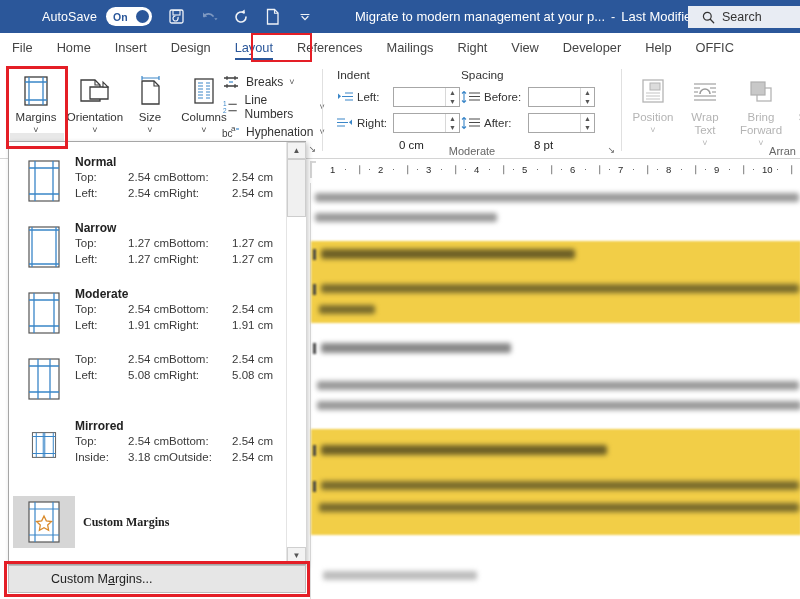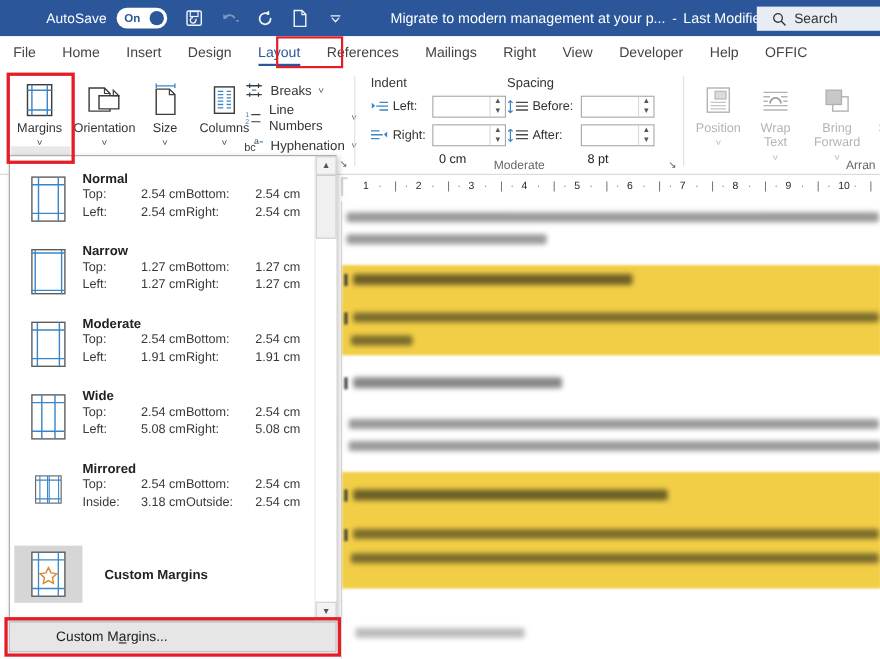--- a/index.html
+++ b/index.html
@@ -138,21 +138,21 @@
   .dd-list { position: absolute; left: 0; top: 0; width: 278px; height: 422px; }
   .dd-item { position: absolute; left: 4px; width: 268px; height: 66px; display: flex; }
   .dd-item.custom { height: 56px; align-items: center; }
   .dd-thumb { width: 62px; display: flex; align-items: center; justify-content: center; }
   .dd-text { flex: 1; padding-top: 6px; }
   .dd-name { font-size: 12px; font-weight: bold; color: #222; line-height: 16px; }
   .dd-grid { display: grid; grid-template-columns: 42px 52px 54px 50px;
     font-size: 11.5px; color: #3a3a3a; line-height: 15.5px; }
   .dd-grid .c2, .dd-grid .c4 { text-align: right; }
   .dd-custom-sel { background: #d6d6d6; }
-  .dd-custom-label { font-size: 12px; font-weight: bold; color: #222; padding-left: 20px; }
+  .dd-custom-label { font-size: 12px; font-weight: bold; color: #222; padding-left: 8px; font-family: Liberation Serif, serif; }
 
   .dd-scroll {
     position: absolute; right: 0; top: 0; width: 19px; height: 422px;
     background: #fff; border-left: 1px solid #e4e4e4;
   }
   .sb-btn { width: 19px; height: 17px; background: #f3f3f3; border: 1px solid #cfcfcf;
     display: flex; align-items: center; justify-content: center; font-size: 8px; color: #555; }
   .sb-btn.bot { position: absolute; bottom: 0; }
   .sb-track { position: absolute; top: 17px; bottom: 17px; width: 19px; background: #fff; }
   .sb-thumb { position: absolute; left: 0; top: 0; width: 19px; height: 58px;
@@ -588,21 +588,20 @@
           </div>
         </div>
         <div class="dd-item" style="top: 204px;">
           <div class="dd-thumb">
             <svg width="36" height="44" viewBox="0 0 36 44">
               <rect x="3" y="2" width="30" height="40" fill="#fff" stroke="#555" stroke-width="1.2"></rect>
               <path d="M12 2v40M24 2v40M3 9h30M3 35h30" stroke="#3a86c8" stroke-width="1.3"></path>
             </svg>
           </div>
           <div class="dd-text">
-            <div class="dd-name">Wide</div>
             <div class="dd-grid">
               <span class="c1">Top:</span>
               <span class="c2">2.54 cm</span>
               <span class="c3">Bottom:</span>
               <span class="c4">2.54 cm</span>
               <span class="c1">Left:</span>
               <span class="c2">5.08 cm</span>
               <span class="c3">Right:</span>
               <span class="c4">5.08 cm</span>
             </div>

